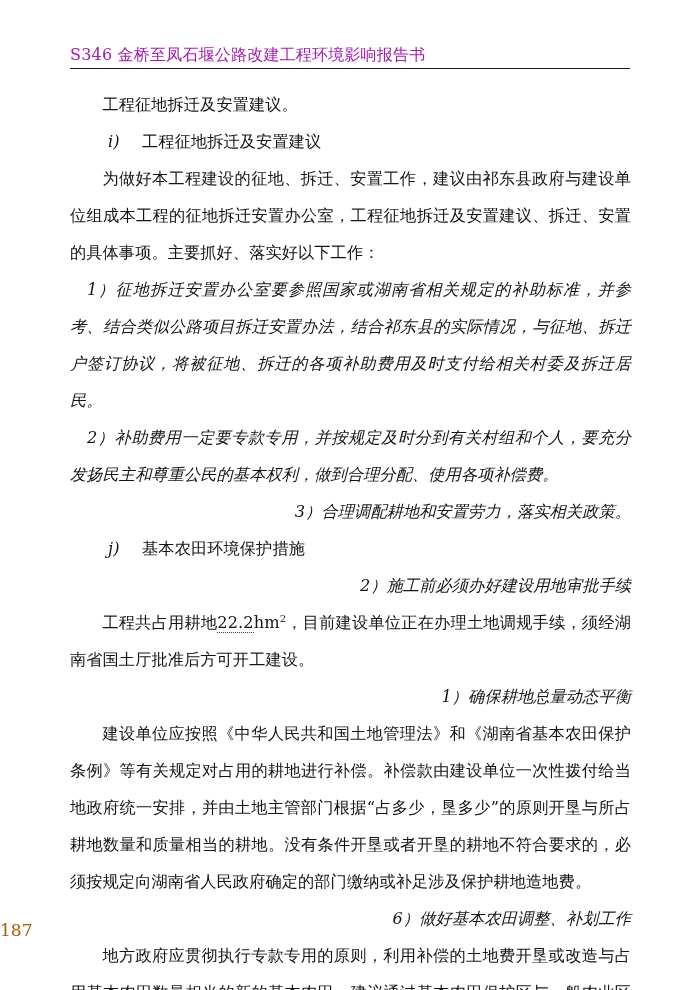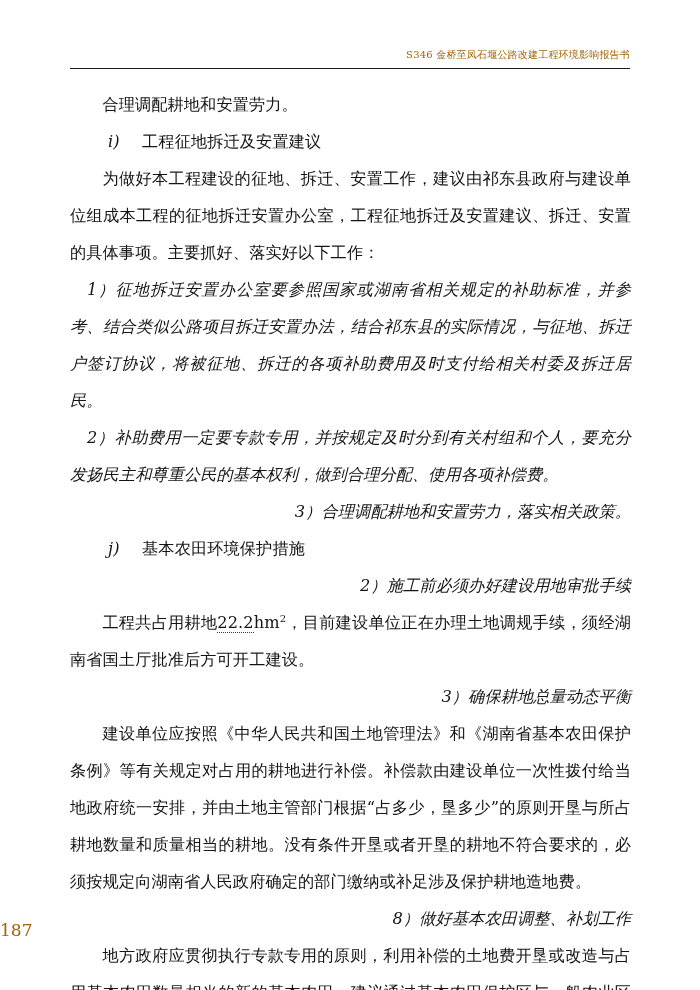--- a/index.html
+++ b/index.html
@@ -22,25 +22,24 @@
   }
 
   
   .header-block {
     position: absolute;
     left: 70px;
     top: 46px;
     width: 560px;
   }
   .header-text {
-    text-align: right;
-    font-size: 10px;
+    font-size: 16px;
     line-height: 18px;
     letter-spacing: 0.2px;
-    color: #a16207;
+    color: #a21caf;
     white-space: nowrap;
   }
   .header-rule {
     margin-top: 4px;
     border-bottom: 1.4px solid #1a1a1a;
     width: 100%;
   }
 
   
   .body {
@@ -108,21 +107,21 @@
 
 <div class="page">
 
   <div class="header-block">
     <div class="header-text">S346 金桥至凤石堰公路改建工程环境影响报告书</div>
     <div class="header-rule"></div>
   </div>
 
   <div class="body">
 
-    <p class="indent2">合理调配耕地和安置劳力。</p>
+    <p class="indent2">工程征地拆迁及安置建议。</p>
 
     <p class="lettered">
       <span class="marker">i)</span><span>工程征地拆迁及安置建议</span>
     </p>
 
     <p class="indent2">为做好本工程建设的征地、拆迁、安置工作，建议由祁东县政府与建设单位组成本工程的征地拆迁安置办公室，工程征地拆迁及安置建议、拆迁、安置的具体事项。主要抓好、落实好以下工作：</p>
 
     <p class="indent1">1）征地拆迁安置办公室要参照国家或湖南省相关规定的补助标准，并参考、结合类似公路项目拆迁安置办法，结合祁东县的实际情况，与征地、拆迁户签订协议，将被征地、拆迁的各项补助费用及时支付给相关村委及拆迁居民。</p>
 
     <p class="indent1">2）补助费用一定要专款专用，并按规定及时分到有关村组和个人，要充分发扬民主和尊重公民的基本权利，做到合理分配、使用各项补偿费。</p>
@@ -131,25 +130,25 @@
 
 
     <p class="lettered">
       <span class="marker">j)</span><span>基本农田环境保护措施</span>
     </p>
 
     <p class="indent1 lastline">2）施工前必须办好建设用地审批手续</p>
 
     <p class="indent2"><span>工程共占用耕地</span><span class="squiggle">22.2</span><span>hm</span><sup>2</sup><span>，目前建设单位正在办理土地调规手续，须经湖南省国土厅批准后方可开工建设。</span></p>
 
-    <p class="indent1 lastline">3）确保耕地总量动态平衡</p>
+    <p class="indent1 lastline">1）确保耕地总量动态平衡</p>
 
     <p class="indent2">建设单位应按照《中华人民共和国土地管理法》和《湖南省基本农田保护条例》等有关规定对占用的耕地进行补偿。补偿款由建设单位一次性拨付给当地政府统一安排，并由土地主管部门根据“占多少，垦多少”的原则开垦与所占耕地数量和质量相当的耕地。没有条件开垦或者开垦的耕地不符合要求的，必须按规定向湖南省人民政府确定的部门缴纳或补足涉及保护耕地造地费。</p>
 
-    <p class="indent1 lastline">8）做好基本农田调整、补划工作</p>
+    <p class="indent1 lastline">6）做好基本农田调整、补划工作</p>
 
     <p class="indent2">地方政府应贯彻执行专款专用的原则，利用补偿的土地费开垦或改造与占用基本农田数量相当的新的基本农田。建议通过基本农田保护区与一般农业区位置的调整，保证沿线乡镇基本农田总量不变。项目需确保基本农田的占补平衡。通过土地开发和基本农田的补化，能够确保项目建设对项目沿线的耕地和基本农田的影响减少到最低程度。</p>
 
   </div>
 
   <div class="footer">187</div>
 
 </div>
 
 </body></html>

